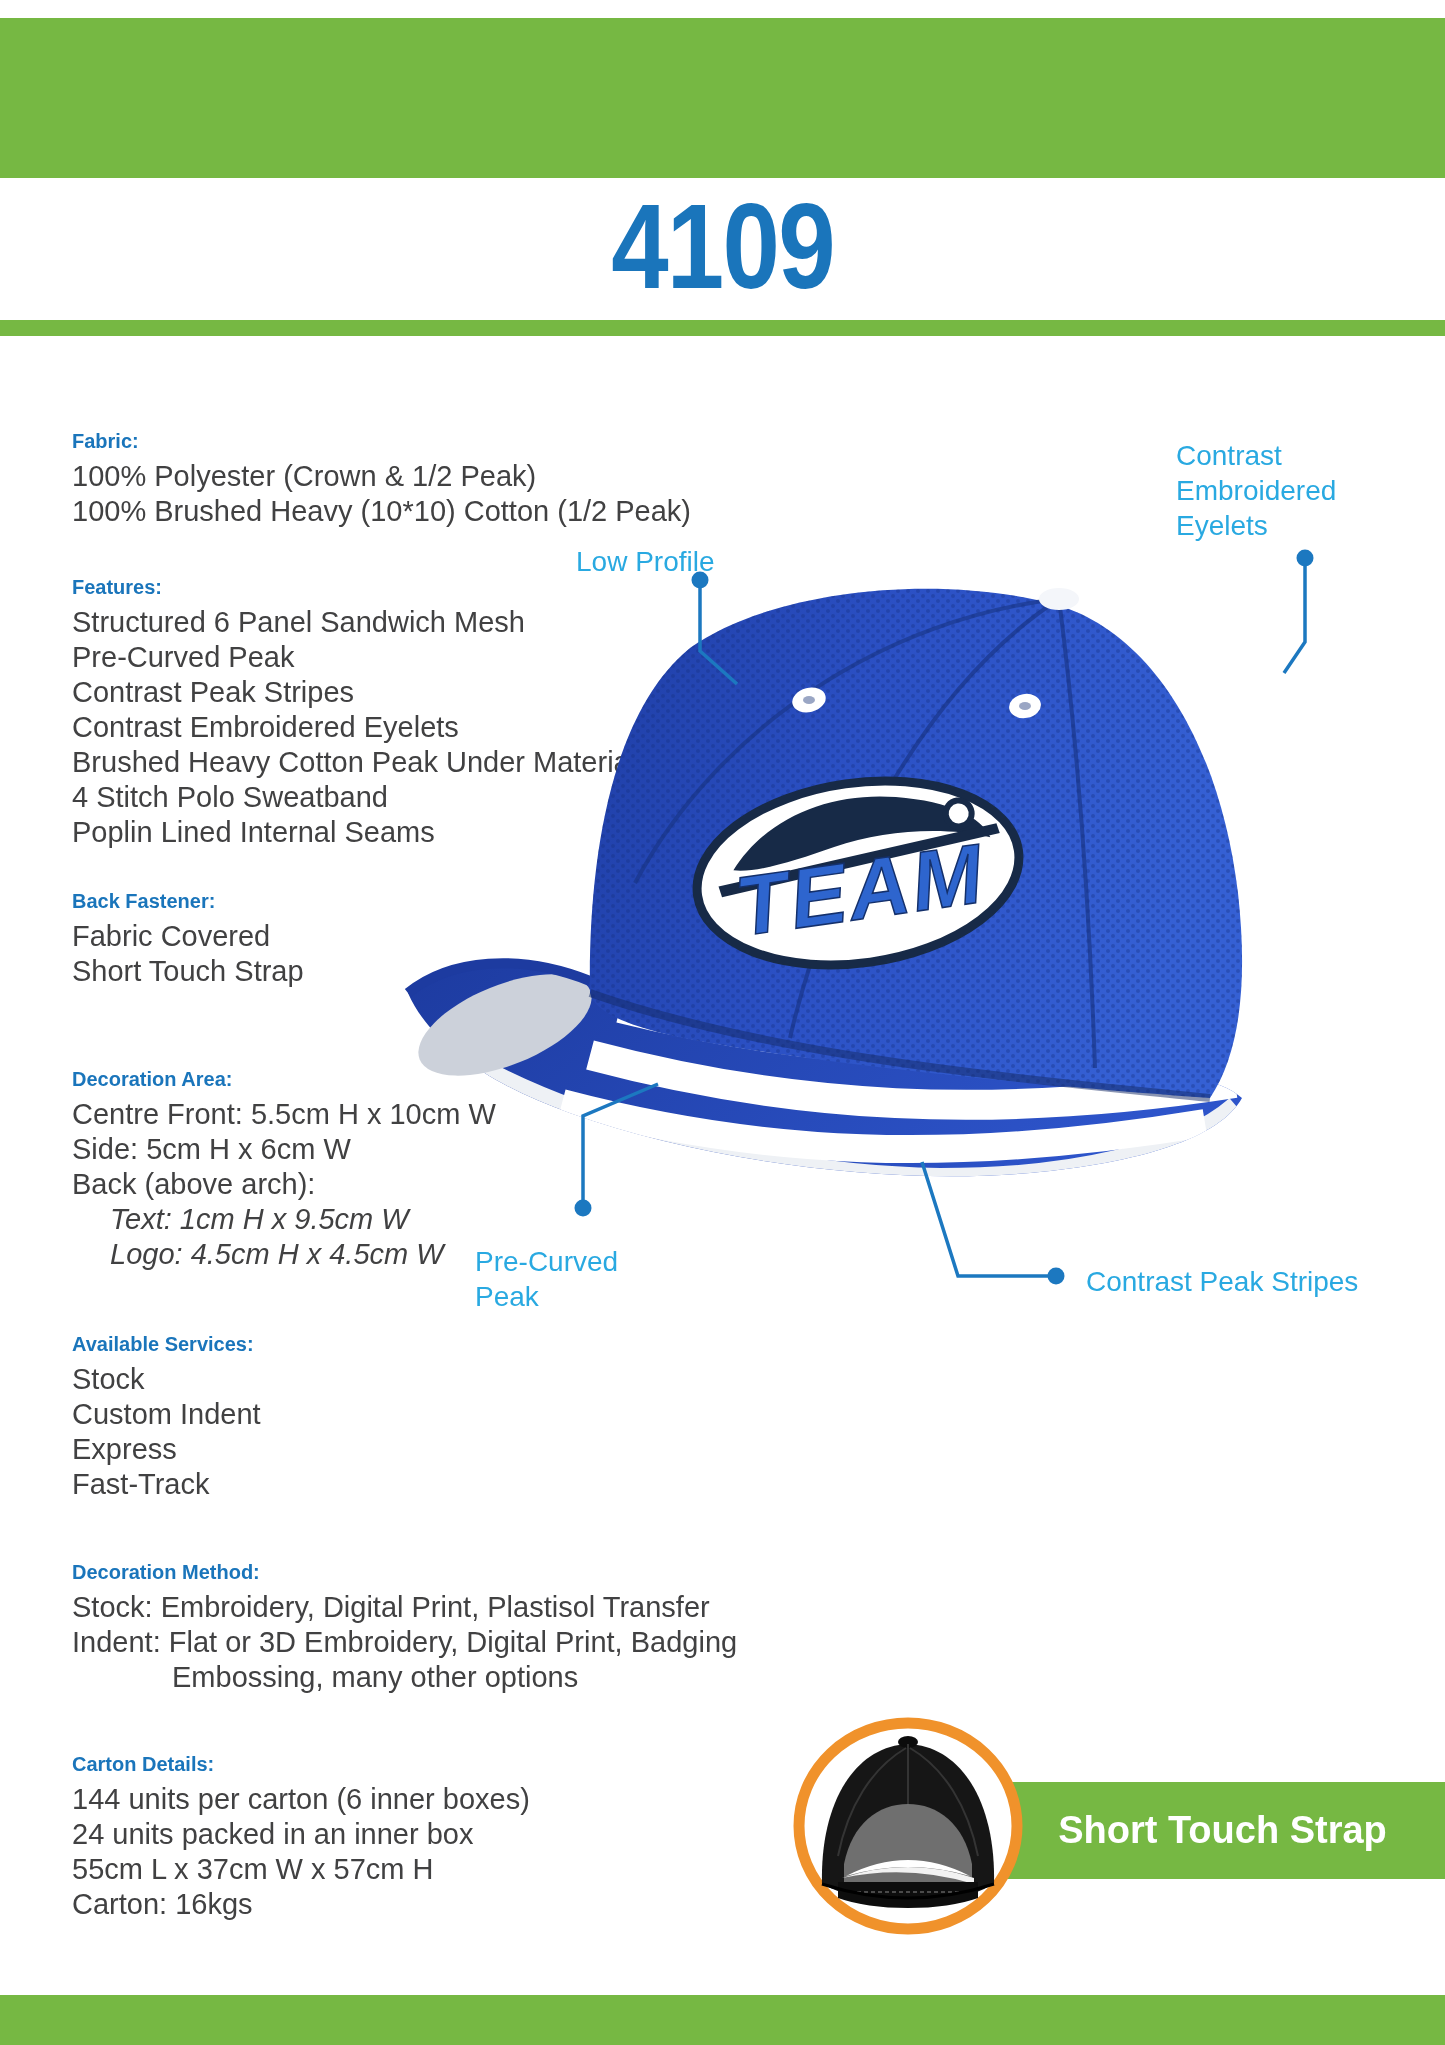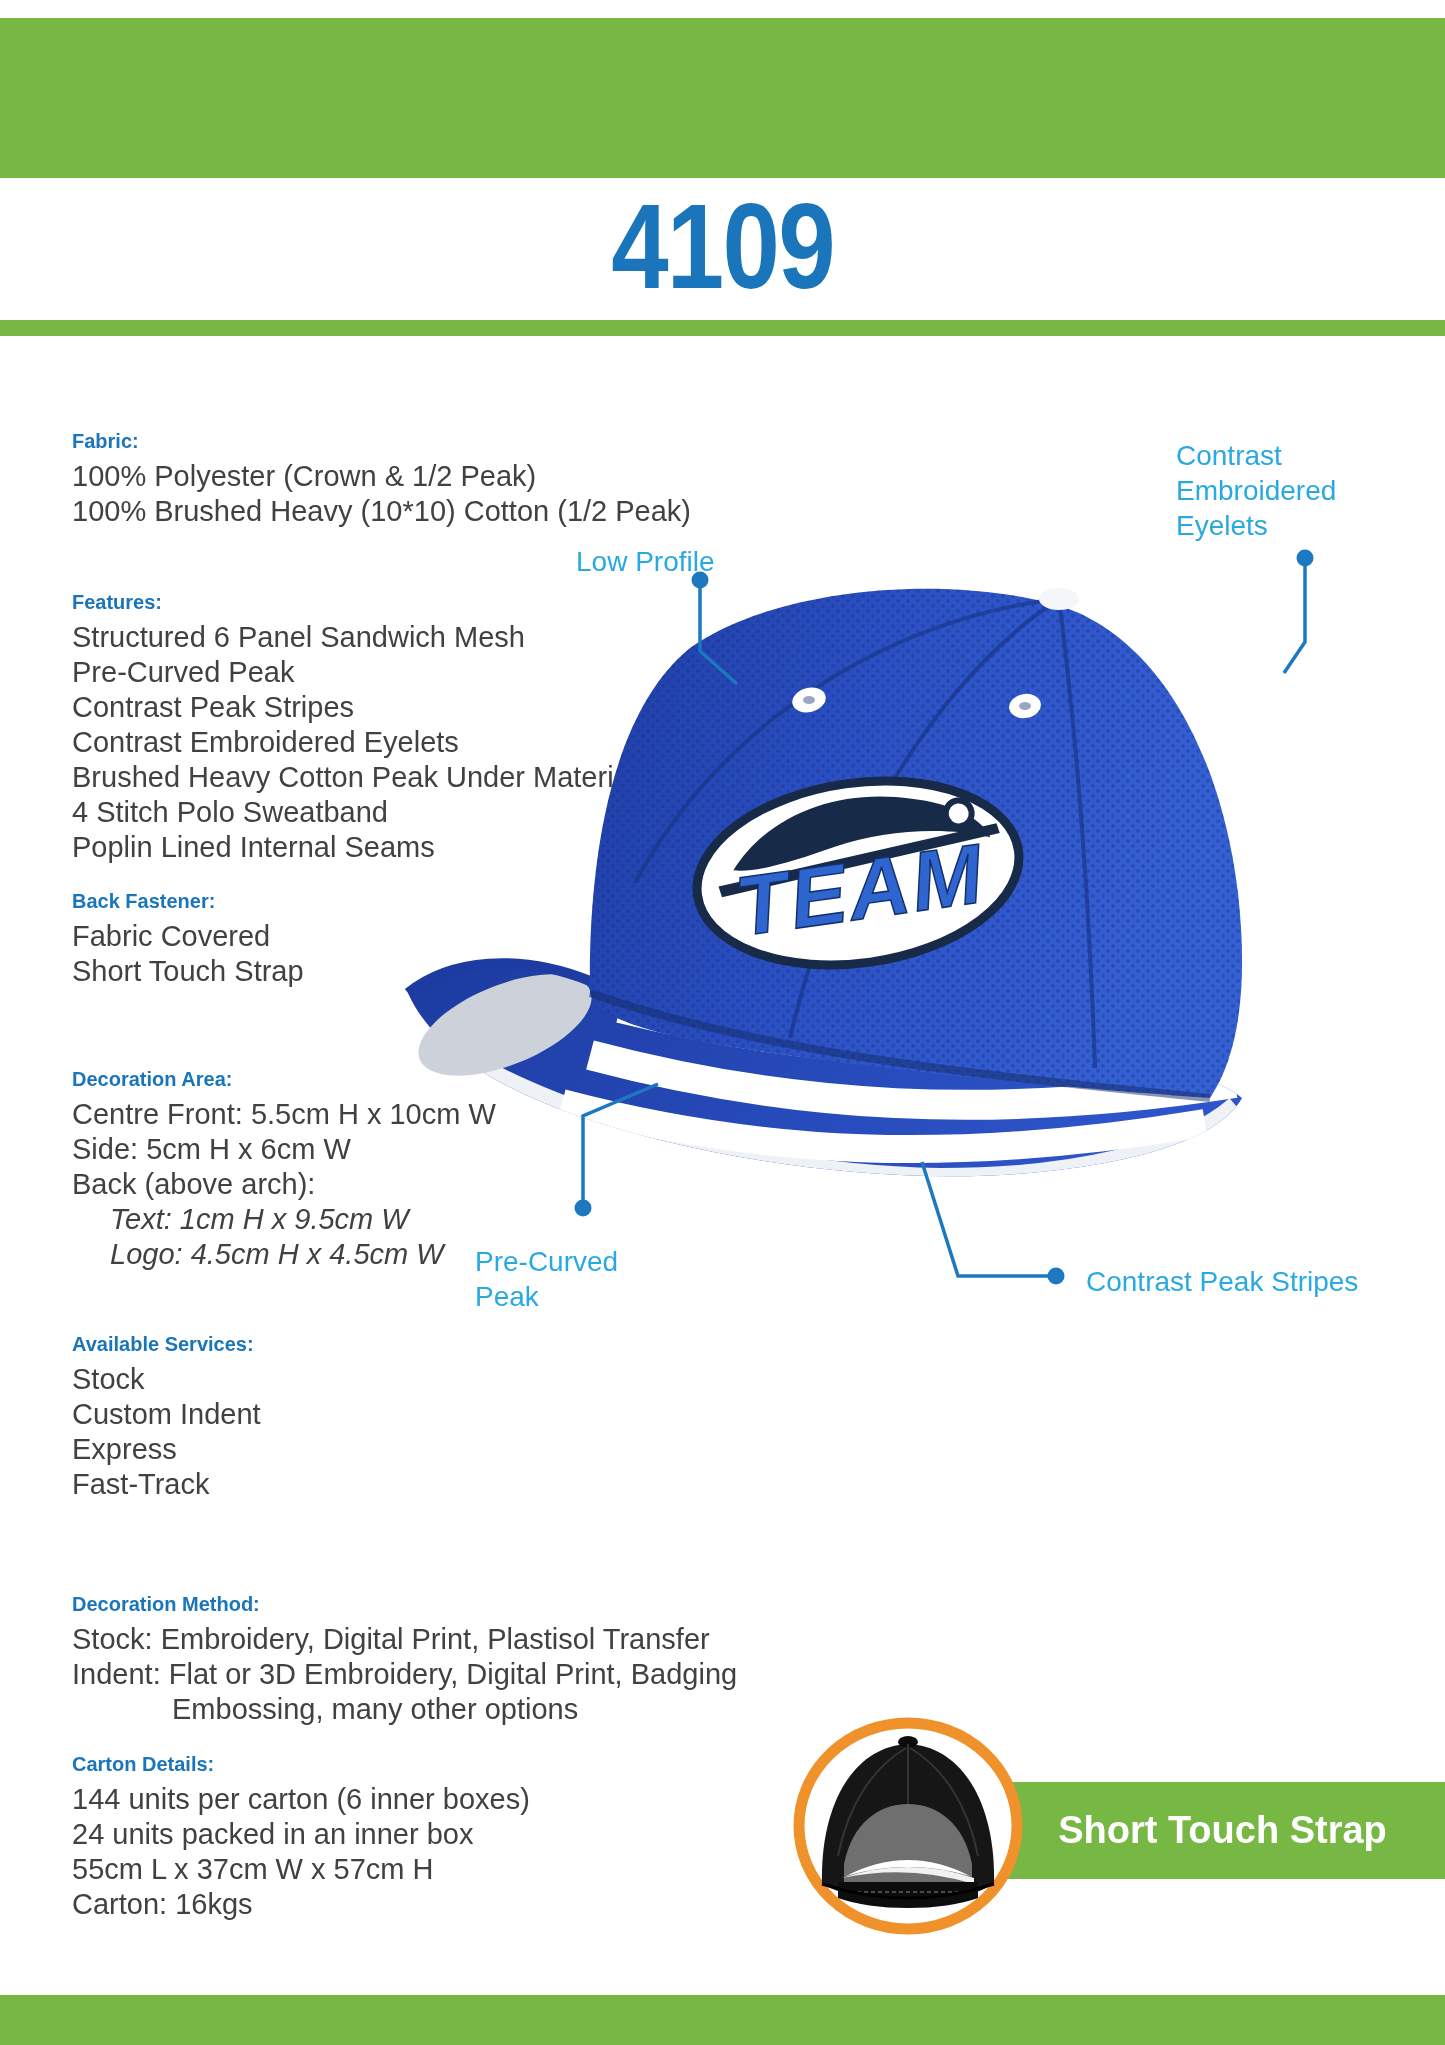--- a/index.html
+++ b/index.html
@@ -51,21 +51,21 @@
   <div class="page-title">4109</div>
   <div class="band rule"></div>
   <div class="band footer"></div>
 
   <div class="sec" style="top:406px">
     <div class="hd">Fabric:</div>
     <div class="ln">100% Polyester (Crown &amp; 1/2 Peak)</div>
     <div class="ln">100% Brushed Heavy (10*10) Cotton (1/2 Peak)</div>
   </div>
 
-  <div class="sec" style="top:567px">
+  <div class="sec" style="top:552px">
     <div class="hd">Features:</div>
     <div class="ln">Structured 6 Panel Sandwich Mesh</div>
     <div class="ln">Pre-Curved Peak</div>
     <div class="ln">Contrast Peak Stripes</div>
     <div class="ln">Contrast Embroidered Eyelets</div>
     <div class="ln">Brushed Heavy Cotton Peak Under Material</div>
     <div class="ln">4 Stitch Polo Sweatband</div>
     <div class="ln">Poplin Lined Internal Seams</div>
   </div>
 
@@ -85,21 +85,21 @@
   </div>
 
   <div class="sec" style="top:1309px">
     <div class="hd">Available Services:</div>
     <div class="ln">Stock</div>
     <div class="ln">Custom Indent</div>
     <div class="ln">Express</div>
     <div class="ln">Fast-Track</div>
   </div>
 
-  <div class="sec" style="top:1569px">
+  <div class="sec" style="top:1537px">
     <div class="hd">Decoration Method:</div>
     <div class="ln">Stock: Embroidery, Digital Print, Plastisol Transfer</div>
     <div class="ln">Indent: Flat or 3D Embroidery, Digital Print, Badging</div>
     <div class="ln indent-2">Embossing, many other options</div>
   </div>
 
   <div class="sec" style="top:1729px">
     <div class="hd">Carton Details:</div>
     <div class="ln">144 units per carton (6 inner boxes)</div>
     <div class="ln">24 units packed in an inner box</div>

